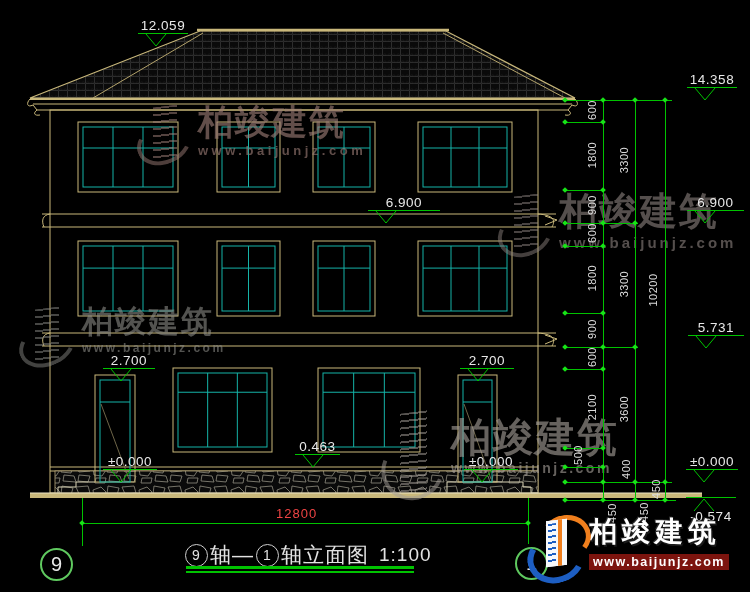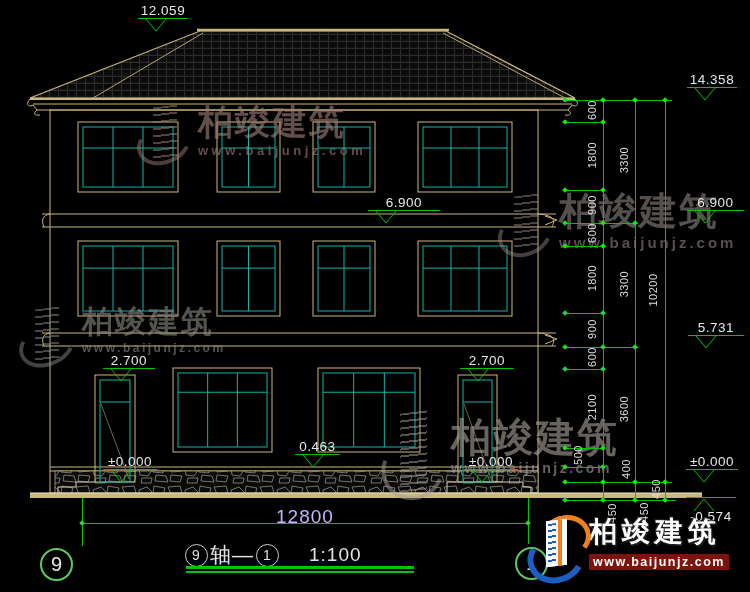--- a/index.html
+++ b/index.html
@@ -38,27 +38,27 @@
   #overlay{position:absolute;left:0;top:0;width:750px;height:592px;z-index:3;}
   .gl{position:absolute;background:#00c300;}
   .tick{position:absolute;width:4px;height:4px;background:#17e417;transform:rotate(45deg);}
   .dimlab{position:absolute;width:40px;text-align:center;color:#dcdcdc;font-size:11px;
           transform:rotate(-90deg);letter-spacing:.5px;}
   .elev{position:absolute;height:30px;}
   .elev .txt{position:absolute;left:0;top:0;width:100%;text-align:center;color:#e8e8e8;
              font-size:13.5px;letter-spacing:.5px;white-space:nowrap;}
   .elev .ln{position:absolute;left:0;height:1px;width:100%;background:#00c300;}
   .elev svg{position:absolute;left:6px;}
-  .dimtext{position:absolute;color:#c4b5fd;font-size:19px;letter-spacing:1px;}
+  .dimtext{position:absolute;color:#ef4444;font-size:13px;letter-spacing:1px;}
   
   .titlebar{position:absolute;left:183px;top:541px;z-index:4;display:flex;align-items:center;
             color:#e2e2e2;font-size:21px;letter-spacing:1px;white-space:nowrap;}
   .tb-circ{display:inline-flex;align-items:center;justify-content:center;width:21px;height:21px;
            border:1.5px solid #cfcfcf;border-radius:50%;font-size:14px;margin:0 2px;}
-  .tb-scale{margin-left:28px;font-size:19px;}
+  .tb-scale{margin-left:10px;font-size:19px;}
   .bubble{position:absolute;width:29px;height:29px;border:2px solid #5fc95f;border-radius:50%;
           color:#e8e8e8;font-size:20px;display:flex;align-items:center;justify-content:center;z-index:3;}
   
   .brand{position:absolute;left:527px;top:513px;z-index:5;display:flex;align-items:flex-start;}
   .brand-icon{position:relative;width:58px;height:64px;flex:0 0 auto;}
   .brand-icon .arcB{position:absolute;left:0;top:20px;width:46px;height:38px;border:6px solid #1d5ec2;
                     border-top-color:transparent;border-right-color:transparent;border-radius:50%;
                     transform:rotate(-18deg);}
   .brand-icon .arcO{position:absolute;left:14px;top:2px;width:40px;height:34px;border:5px solid #f07f1d;
                     border-bottom-color:transparent;border-left-color:transparent;border-radius:50%;
@@ -310,21 +310,21 @@
       <div class="dimlab" style="left: 558px; top: 449px;">500</div>
       <div class="dimlab" style="left: 606px; top: 463px;">400</div>
       <div class="dimlab" style="left: 592px; top: 507px;">450</div>
       <div class="dimlab" style="left: 604px; top: 154px;">3300</div>
       <div class="dimlab" style="left: 604px; top: 278px;">3300</div>
       <div class="dimlab" style="left: 604px; top: 403px;">3600</div>
       <div class="dimlab" style="left: 624px; top: 506px;">450</div>
       <div class="dimlab" style="left: 633px; top: 284px;">10200</div>
       <div class="dimlab" style="left: 636px; top: 483px;">450</div>
       <div class="dimtext" style="left: 276px; top: 506px;">12800</div>
-      <div class="elev" style="left: 138px; top: 5px; width: 50px;">
+      <div class="elev" style="left: 138px; top: 20px; width: 50px;">
         <div class="txt" style="top: -2px;">12.059</div>
         <div class="ln" style="top: 13px;"></div>
         <svg width="24" height="13" style="top: 14px;">
           <path d="M2 0 L12 12 L22 0" stroke="#00c300" fill="none"></path>
         </svg>
       </div>
       <div class="elev" style="left: 368px; top: 197px; width: 72px;">
         <div class="txt" style="top: -2px;">6.900</div>
         <div class="ln" style="top: 13px;"></div>
         <svg width="24" height="13" style="top: 14px;">
@@ -400,20 +400,21 @@
         <svg width="24" height="13" style="top: 1px;">
           <path d="M2 13 L12 1 L22 13" stroke="#00c300" fill="none"></path>
         </svg>
       </div>
     </div>
 
   <div class="titlebar">
     <span class="tb-circ">9</span>
       <span>轴—</span>
       <span class="tb-circ">1</span>
+      <span>轴立面图</span>
       <span class="tb-scale">1:100</span>
   </div>
   <div class="uline" style="left:186px;top:566px;width:228px;height:3px;"></div>
   <div class="uline" style="left:186px;top:571px;width:228px;height:1.5px;"></div>
 
   <div class="bubble" style="left:40px;top:548px;">9</div>
   <div class="bubble" style="left:515px;top:547px;">1</div>
 
   <div class="brand">
     <div class="brand-icon">

